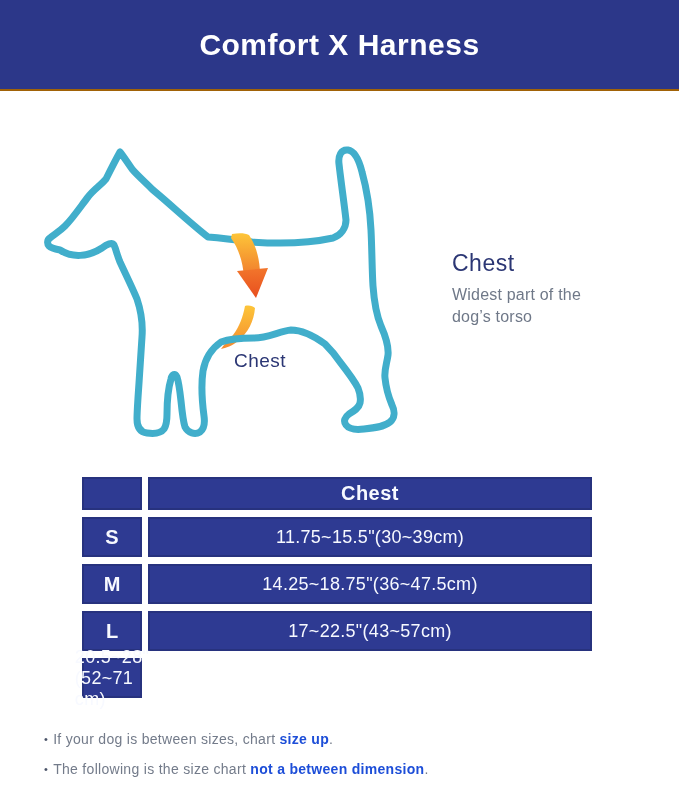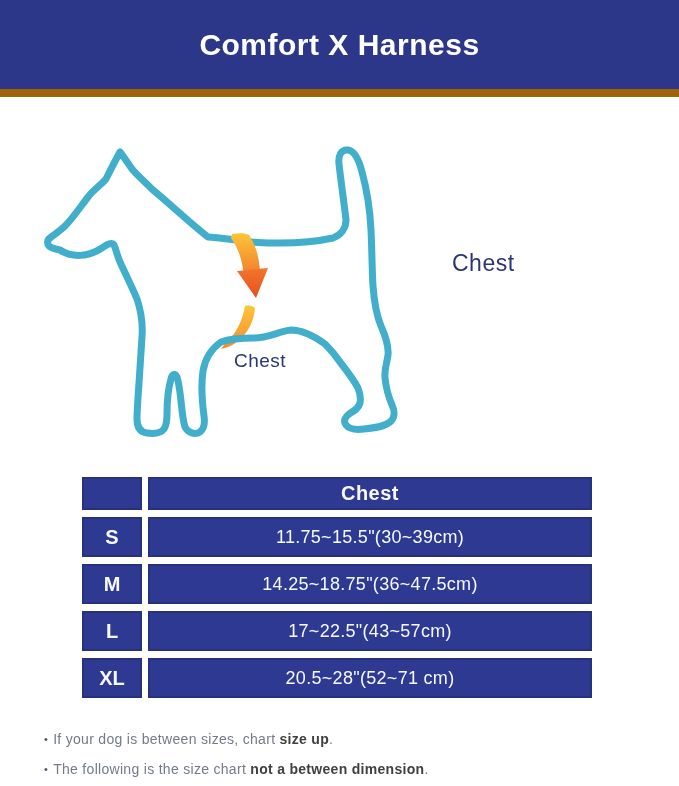--- a/index.html
+++ b/index.html
@@ -3,21 +3,21 @@
 <meta charset="utf-8">
 <style>
   html,body{margin:0;padding:0;background:#ffffff;}
   .canvas{
     position:relative;width:679px;height:786px;background:#ffffff;overflow:hidden;
     font-family:"Liberation Sans","DejaVu Sans",sans-serif;
   }
   
   .header{
     position:absolute;left:0;top:0;width:679px;height:89px;
-    background:#2c3789;border-bottom:8px solid #a16207;
+    background:#2c3789;border-bottom:2px solid #a16207;
     display:flex;align-items:center;justify-content:center;
   }
   .header h1{
     margin:0;color:#ffffff;font-size:30px;font-weight:700;letter-spacing:.5px;
   }
   
   .illustration{position:absolute;left:40px;top:130px;width:400px;height:330px;}
   .illustration svg{position:absolute;left:0;top:0;}
   .dog-label{
     position:absolute;left:178px;top:220px;width:84px;text-align:center;
@@ -38,21 +38,21 @@
     display:flex;align-items:center;justify-content:center;
     color:#f7f9ff;
   }
   .cell.colhead{font-weight:700;font-size:20px;letter-spacing:.5px;}
   .cell.size{font-weight:700;font-size:20px;}
   .cell.value{font-size:18px;font-weight:500;letter-spacing:.3px;}
   
   .notes{position:absolute;left:44px;top:731px;}
   .note{color:#737b8a;font-size:14px;letter-spacing:.3px;margin-bottom:14px;display:flex;align-items:baseline;}
   .note .bullet{font-size:11px;color:#4a5368;margin-right:5px;position:relative;top:-1px;}
-  .note .bold{color:#404040;font-weight:700;}
+  .note .bold{color:#1d4ed8;font-weight:700;}
 </style>
 </head>
 <body>
 
 <div class="canvas">
 
   <div class="header">
     <h1>Comfort X Harness</h1>
   </div>
 
@@ -105,36 +105,36 @@
 
       <path d="M192,104 C199,103 205,103 209,105 C216,115 220,130 220,144
                L204,147 C203,133 199,119 191,108 Z" fill="url(#bandGrad1)"></path>
       <path d="M197,141 L228,138 L216,168 Z" fill="url(#arrowGrad)"></path>
     </svg>
     <div class="dog-label">Chest</div>
   </div>
 
   <div class="annotation">
     <div class="annotation-title">Chest</div>
+    <div class="annotation-desc">Widest part of the dog’s torso</div>
   </div>
 
   <div class="size-table">
     <div class="cell corner"></div>
     <div class="cell colhead">Chest</div>
 
     <div class="cell size">S</div>
     <div class="cell value">11.75~15.5"(30~39cm)</div>
 
     <div class="cell size">M</div>
     <div class="cell value">14.25~18.75"(36~47.5cm)</div>
 
     <div class="cell size">L</div>
     <div class="cell value">17~22.5"(43~57cm)</div>
 
-    <div class="cell size">XL</div>
     <div class="cell value">20.5~28"(52~71 cm)</div>
   </div>
 
   <div class="notes">
     <div class="note">
       <span class="bullet">•</span>
       <span><span>If your dog is between sizes, chart </span><span class="bold">size up</span><span>.</span></span>
     </div>
     <div class="note">
       <span class="bullet">•</span>

